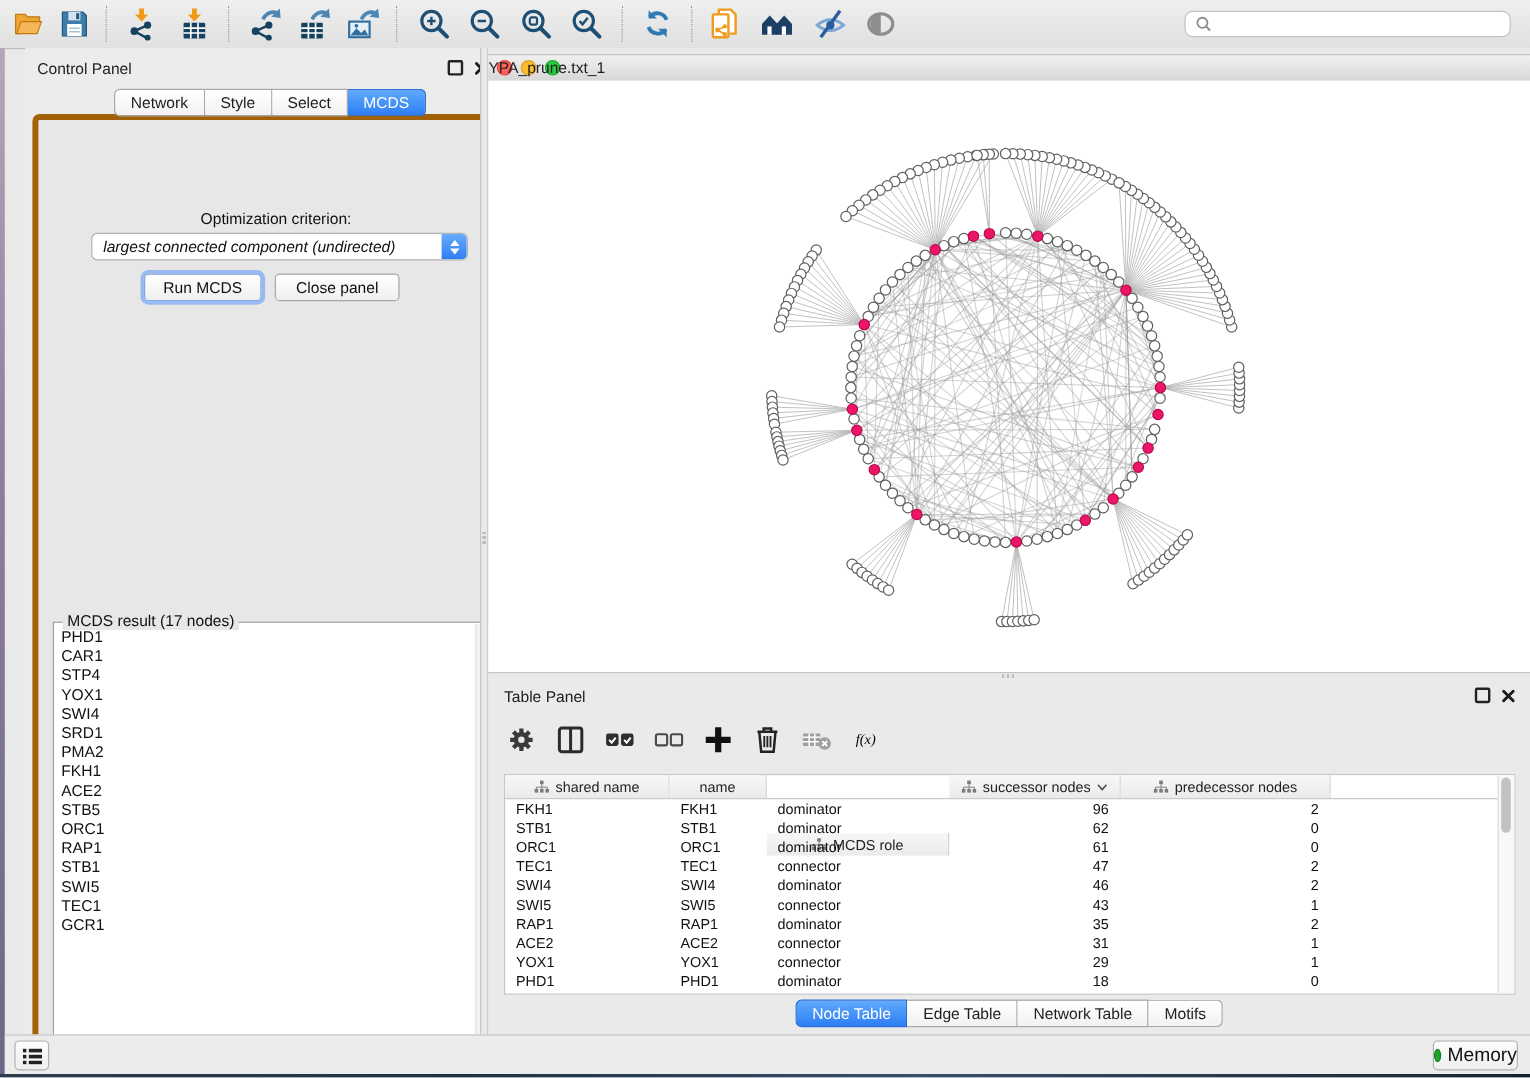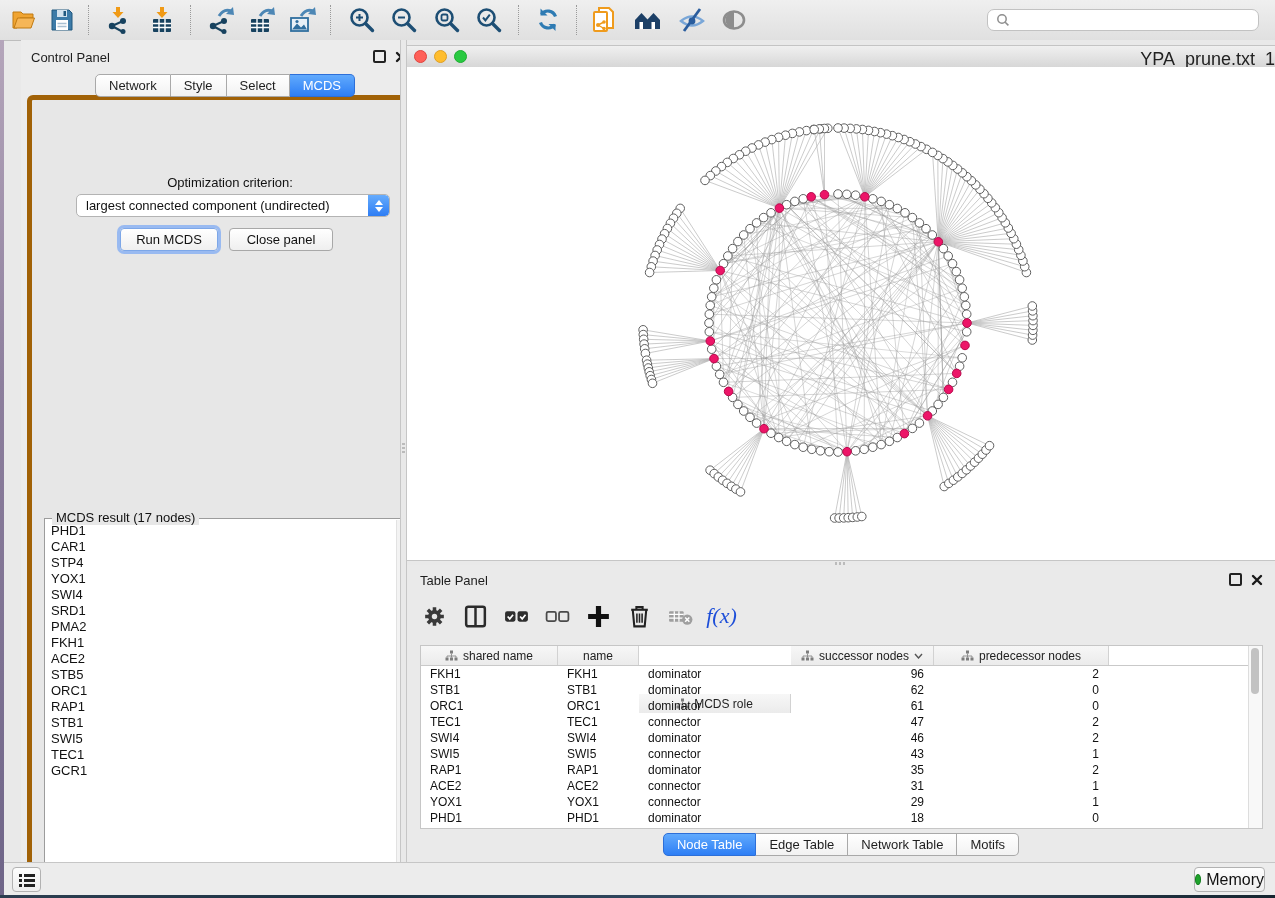--- a/index.html
+++ b/index.html
@@ -36,21 +36,21 @@
   .tab{height:21px;line-height:21px;padding:0 13px;font-size:13px;color:#1e1e1e;
     background:linear-gradient(#ffffff,#f2f2f2);border:1px solid #a9a9a9;
     border-left:none;white-space:nowrap;}
   .tab:first-child{border-left:1px solid #a9a9a9;border-radius:5px 0 0 5px;}
   .tab:last-child{border-radius:0 5px 5px 0;}
   .tab.active{background:linear-gradient(#61aafd,#2d7ef5);color:#fff;border-color:#2d6fd8;}
   #cp-tabs{left:74px;top:34px;z-index:3;}
   #opt-label{left:0;top:75px;width:396px;text-align:center;font-size:13px;color:#111;}
   #opt-select{left:44px;top:94px;width:314px;height:23px;background:#fff;
     border:1px solid #b3b3b3;border-radius:5px;display:flex;align-items:center;
-    box-sizing:border-box;overflow:hidden;}
+    box-sizing:border-box;overflow:hidden;font-style:italic;}
   #opt-select .sel-text{flex:1;font-size:13px;padding-left:9px;color:#111;white-space:nowrap;}
   #opt-stepper{width:21px;height:100%;background:linear-gradient(#66acfd,#2e7df4);
     border-radius:0 4px 4px 0;display:flex;flex-direction:column;align-items:center;
     justify-content:center;gap:2px;}
   #opt-stepper i{width:0;height:0;border-left:4px solid transparent;border-right:4px solid transparent;}
   #opt-stepper .up{border-bottom:5px solid #fff;}
   #opt-stepper .dn{border-top:5px solid #fff;}
   .btn{position:absolute;height:23px;background:linear-gradient(#ffffff,#efefef);
     border:1px solid #a8a8a8;border-radius:4px;font-size:13px;color:#111;
     display:flex;align-items:center;justify-content:center;box-sizing:border-box;}
@@ -73,36 +73,36 @@
     background:repeating-linear-gradient(#bbb 0 2px,#e9e9e9 2px 4px);}
   
   #network-view{left:407px;top:40px;width:868px;height:520px;background:#e9e9e9;}
   #net-titlebar{position:absolute;left:0;top:5px;width:868px;height:21px;
     background:linear-gradient(#f0f0f0,#d7d7d7);border-top:1px solid #c4c4c4;
     border-bottom:1px solid #aeaeae;}
   .tl{position:absolute;top:4px;width:13px;height:13px;border-radius:50%;box-sizing:border-box;}
   #tl-red{left:7px;background:#ff6058;border:1px solid #e0443e;}
   #tl-yellow{left:27px;background:#ffbd2e;border:1px solid #dfa023;}
   #tl-green{left:47px;background:#29c941;border:1px solid #1dad31;}
-  #net-title{position:absolute;left:0;top:3px;width:100%;text-align:right;
-    font-size:18px;color:#222;}
+  #net-title{position:absolute;left:0;top:3px;width:100%;text-align:left;
+    font-size:13px;color:#222;}
   #net-canvas{position:absolute;left:0;top:27px;width:868px;height:493px;background:#fff;}
   
   #h-split{left:407px;top:560px;width:868px;height:5px;background:#e9e9e9;
     border-top:1px solid #c6c6c6;box-sizing:border-box;}
   .grip-h{position:absolute;left:428px;top:1px;width:11px;height:3px;
     background:repeating-linear-gradient(90deg,#bbb 0 2px,#e9e9e9 2px 4px);}
   
   #table-panel{left:407px;top:565px;width:868px;height:297px;background:#eaeaea;}
   #tp-title{left:13px;top:8px;}
   #tp-btns{right:12px;top:8px;}
   #tp-toolbar{position:absolute;left:13px;top:30px;height:42px;display:flex;
     align-items:center;gap:12px;}
   .tpi{width:29px;height:29px;display:flex;align-items:center;justify-content:center;}
-  .fx{font-family:"Liberation Serif",serif;font-style:italic;font-size:22px;color:#1d4ed8;}
+  .fx{font-family:"Liberation Serif",serif;font-style:italic;font-size:12px;color:#000000;}
   #table-wrap{position:absolute;left:13px;top:80px;width:843px;height:184px;
     background:#fff;border:1px solid #c6c6c6;box-sizing:border-box;overflow:hidden;}
   #thead{display:flex;height:19px;border-bottom:1px solid #c9c9c9;}
   .th{background:linear-gradient(#f7f7f7,#ebebeb);border-right:1px solid #d2d2d2;
     display:flex;align-items:center;justify-content:center;gap:5px;font-size:12px;
     color:#222;box-sizing:border-box;height:19px;}
   .th-fill{flex:1;background:#fff;border:none;}
   .tr{display:flex;height:16px;font-size:12px;color:#111;}
   .td{box-sizing:border-box;line-height:16px;white-space:nowrap;overflow:hidden;}
   .td.left{padding-left:9px;text-align:left;}

